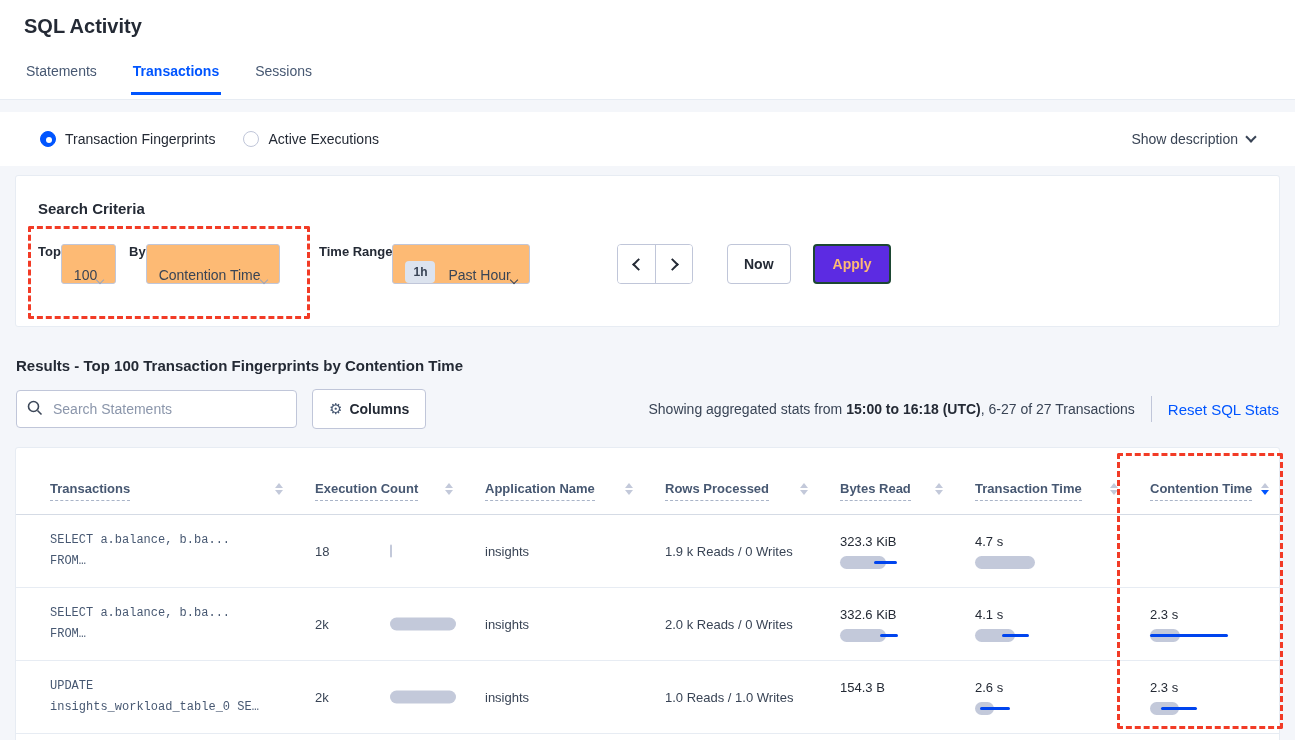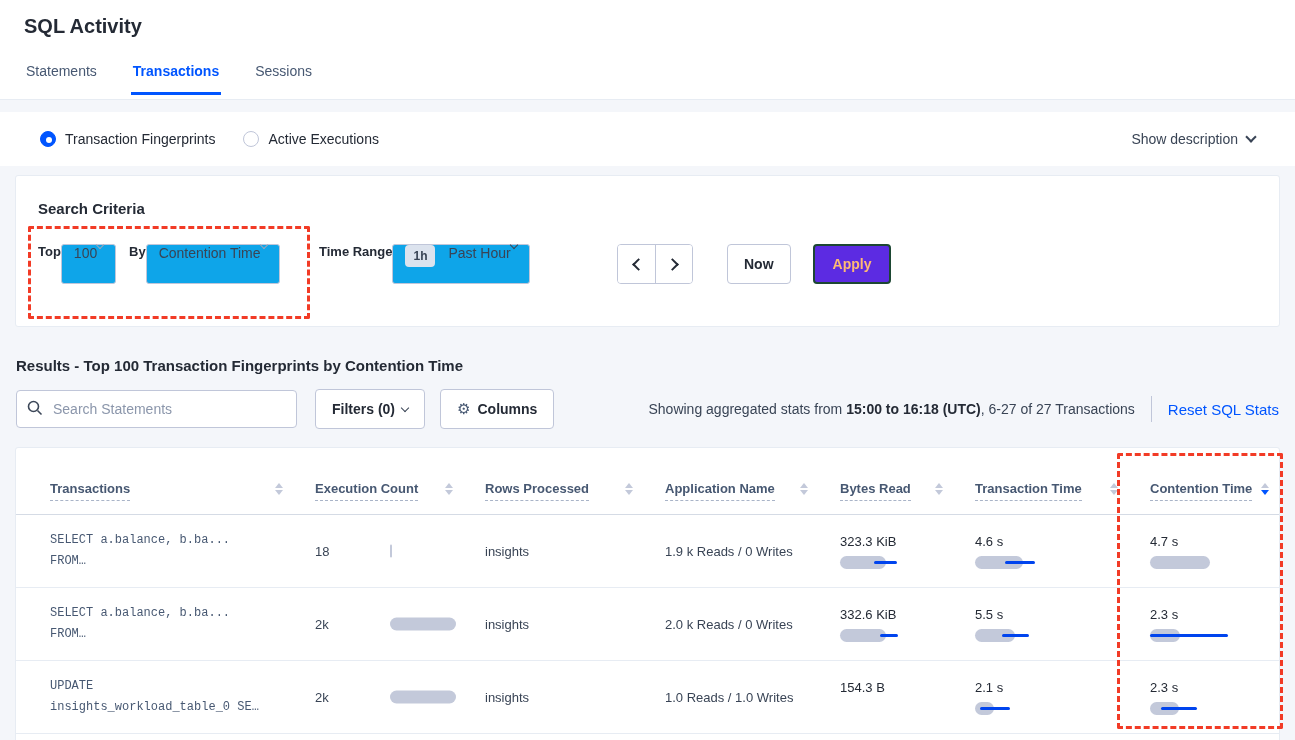--- a/index.html
+++ b/index.html
@@ -27,21 +27,21 @@
   .show-desc { margin-left:auto; font-size:14px; color:#394455; display:flex; align-items:center; cursor:pointer; }
   .chev { display:inline-block; width:8px; height:8px; border-right:2px solid #394455; border-bottom:2px solid #394455; transform:rotate(45deg); margin-left:9px; margin-top:-4px; }
   .chev.small { width:6px; height:6px; border-width:1.5px; margin-left:7px; margin-top:-3px; }
   .chev.lightc { border-color:#9aa5ba; }
   
   .criteria-card { background:#fff; border:1px solid #e7ecf3; border-radius:3px; margin:9px 15px 0 15px; height:152px; padding:24px 22px; position:relative; }
   .criteria-heading { font-size:15px; font-weight:bold; color:#242a35; }
   .criteria-row { display:flex; align-items:flex-end; margin-top:27px; }
   .field-group { display:flex; flex-direction:row; }
   .field-label { font-size:13px; font-weight:bold; color:#242a35; margin-bottom:8px; }
-  .select-box { height:40px; border:1px solid #c0c6d9; border-radius:3px; background:#0ea5e9; display:flex; align-items:flex-start; padding:0 12px; font-size:14px; color:#394455; cursor:pointer; }
+  .select-box { height:40px; border:1px solid #c0c6d9; border-radius:3px; background:#fdba74; display:flex; align-items:flex-end; padding:0 12px; font-size:14px; color:#394455; cursor:pointer; }
   .select-box .chev { margin-left:auto; }
   .time-badge { background:#dce3ee; color:#394455; font-size:12px; font-weight:bold; border-radius:4px; padding:4px 8px; margin-right:13px; }
   .nav-arrows { display:flex; height:40px; margin-left:16px; border:1px solid #c0c6d9; border-radius:4px; overflow:hidden; background:#fff; }
   .nav-btn { width:37px; display:flex; align-items:center; justify-content:center; cursor:pointer; background:#fff; }
   .nav-btn + .nav-btn { border-left:1px solid #c0c6d9; }
   .arr { display:inline-block; width:9px; height:9px; border-right:2.5px solid #242a35; border-bottom:2.5px solid #242a35; }
   .arr.left  { transform:rotate(135deg); margin-left:3px; }
   .arr.right { transform:rotate(-45deg); margin-right:3px; }
   .btn { height:40px; border:1px solid #c0c6d9; border-radius:4px; background:#fff; font-size:14px; font-weight:bold; color:#242a35; padding:0 16px; cursor:pointer; font-family:"Liberation Sans",sans-serif; }
   .btn-now { margin-left:34px; }
@@ -162,24 +162,20 @@
 <div class="results-controls">
   <div class="search-wrap">
     <span class="search-icon">
       <svg class="mag-svg" width="16" height="16" viewBox="0 0 16 16">
         <circle cx="6.5" cy="6.5" r="5" fill="none" stroke="#3c4758" stroke-width="1.6"></circle>
         <line x1="10.5" y1="10.5" x2="14.5" y2="14.5" stroke="#3c4758" stroke-width="1.6"></line>
       </svg>
     </span>
     <input class="search-input" type="text" placeholder="Search Statements" style="">
   </div>
-  <button class="btn btn-filters">
-    <span>Filters (0)</span>
-    <span class="chev small"></span>
-  </button>
   <button class="btn btn-columns">
     <span class="gear-glyph">⚙</span>
     <span>Columns</span>
   </button>
   <div class="status-area">
     <span class="status-text"><span>Showing aggregated stats from </span><b>15:00 to 16:18 (UTC)</b><span>, 6-27 of 27 Transactions</span></span>
     <span class="status-divider"></span>
     <span class="reset-link">Reset SQL Stats</span>
   </div>
 </div>
@@ -195,28 +191,28 @@
         </span>
     </div>
     <div class="th">
       <span class="th-label">Execution Count</span>
       <span class="sorter">
           <span class="tri up"></span>
           <span class="tri down"></span>
         </span>
     </div>
     <div class="th">
+      <span class="th-label">Application Name</span>
+      <span class="sorter">
+          <span class="tri up"></span>
+          <span class="tri down"></span>
+        </span>
+    </div>
+    <div class="th">
       <span class="th-label">Rows Processed</span>
-      <span class="sorter">
-          <span class="tri up"></span>
-          <span class="tri down"></span>
-        </span>
-    </div>
-    <div class="th">
-      <span class="th-label">Application Name</span>
       <span class="sorter">
           <span class="tri up"></span>
           <span class="tri down"></span>
         </span>
     </div>
     <div class="th">
       <span class="th-label">Bytes Read</span>
       <span class="sorter">
           <span class="tri up"></span>
           <span class="tri down"></span>
@@ -252,27 +248,20 @@
     <div class="cell-plain">insights</div>
     <div class="cell-plain">1.9 k Reads / 0 Writes</div>
     <div class="cell-metric">
       <span class="metric-value">323.3 KiB</span>
       <span class="bar-wrap">
           <span class="minibar" style="width: 46px;"></span>
           <span class="miniline" style="left: 34px; width: 23px;"></span>
         </span>
     </div>
     <div class="cell-metric">
-      <span class="metric-value">4.6 s</span>
-      <span class="bar-wrap">
-          <span class="minibar" style="width: 48px;"></span>
-          <span class="miniline" style="left: 30px; width: 30px;"></span>
-        </span>
-    </div>
-    <div class="cell-metric">
       <span class="metric-value">4.7 s</span>
       <span class="bar-wrap">
           <span class="minibar" style="width: 60px;"></span>
           <span class="miniline" style="left: 0px; width: 0px;"></span>
         </span>
     </div>
   </div>
 
   <div class="tbl-grid tbl-row">
     <div class="cell-query">
@@ -288,21 +277,21 @@
     <div class="cell-plain">insights</div>
     <div class="cell-plain">2.0 k Reads / 0 Writes</div>
     <div class="cell-metric">
       <span class="metric-value">332.6 KiB</span>
       <span class="bar-wrap">
           <span class="minibar" style="width: 46px;"></span>
           <span class="miniline" style="left: 40px; width: 18px;"></span>
         </span>
     </div>
     <div class="cell-metric">
-      <span class="metric-value">5.5 s</span>
+      <span class="metric-value">4.1 s</span>
       <span class="bar-wrap">
           <span class="minibar" style="width: 40px;"></span>
           <span class="miniline" style="left: 27px; width: 27px;"></span>
         </span>
     </div>
     <div class="cell-metric">
       <span class="metric-value">2.3 s</span>
       <span class="bar-wrap">
           <span class="minibar" style="width: 30px;"></span>
           <span class="miniline" style="left: 0px; width: 78px;"></span>
@@ -324,21 +313,21 @@
     <div class="cell-plain">insights</div>
     <div class="cell-plain">1.0 Reads / 1.0 Writes</div>
     <div class="cell-metric">
       <span class="metric-value">154.3 B</span>
       <span class="bar-wrap">
           <span class="minibar" style="width: 0px;"></span>
           <span class="miniline" style="left: 0px; width: 0px;"></span>
         </span>
     </div>
     <div class="cell-metric">
-      <span class="metric-value">2.1 s</span>
+      <span class="metric-value">2.6 s</span>
       <span class="bar-wrap">
           <span class="minibar" style="width: 19px;"></span>
           <span class="miniline" style="left: 5px; width: 30px;"></span>
         </span>
     </div>
     <div class="cell-metric">
       <span class="metric-value">2.3 s</span>
       <span class="bar-wrap">
           <span class="minibar" style="width: 29px;"></span>
           <span class="miniline" style="left: 11px; width: 36px;"></span>

